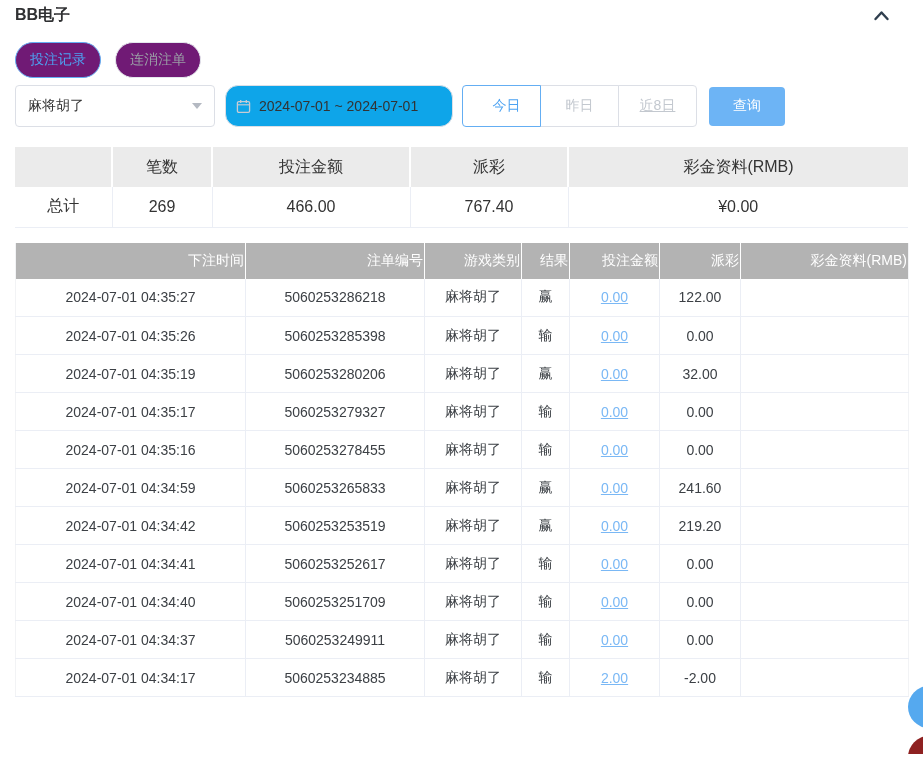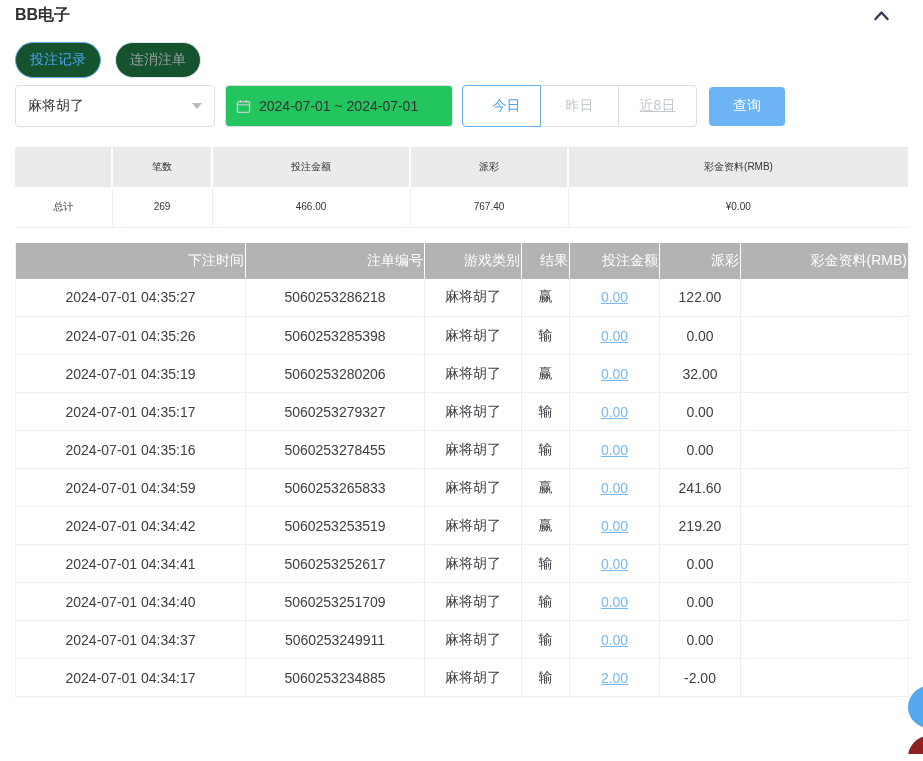--- a/index.html
+++ b/index.html
@@ -10,37 +10,37 @@
   }
   .page { position: relative; width: 923px; height: 754px; overflow: hidden; padding: 0 15px; }
 
   
   .panel-header { display: flex; justify-content: space-between; align-items: center; padding-top: 5px; height: 25px; }
   .page-title { margin: 0; font-size: 16px; font-weight: bold; color: #303133; }
   .collapse-btn { background: none; border: none; padding: 2px; margin-right: 16px; cursor: pointer; line-height: 0; }
 
   
   .tabs { margin-top: 17px; display: flex; gap: 14px; }
-  .tab { height: 36px; padding: 0 14px; border-radius: 18px; border: 1px solid #e4e7ed; background: #14532d; color: #9a9fa6; font-size: 14px; cursor: pointer; }
+  .tab { height: 36px; padding: 0 14px; border-radius: 18px; border: 1px solid #e4e7ed; background: #701a75; color: #9a9fa6; font-size: 14px; cursor: pointer; }
   .tab.active { border-color: #64aef3; color: #4da3f2; }
 
   
   .filter-row { margin-top: 7px; display: flex; align-items: center; height: 42px; }
   .select-box { width: 200px; height: 42px; border: 1px solid #dcdfe6; border-radius: 4px; display: flex; align-items: center; justify-content: space-between; padding: 0 12px; font-size: 14px; color: #333; cursor: pointer; background: #fff; }
   .caret { width: 0; height: 0; border-left: 5px solid transparent; border-right: 5px solid transparent; border-top: 6px solid #b4b9c2; }
-  .date-box { margin-left: 10px; width: 228px; height: 42px; border: 1px solid #dcdfe6; border-radius: 4px; display: flex; align-items: center; gap: 8px; padding: 0 10px; font-size: 14px; color: #333; cursor: pointer; background: #22c55e; }
+  .date-box { margin-left: 10px; width: 228px; height: 42px; border: 1px solid #dcdfe6; border-radius: 13px; display: flex; align-items: center; gap: 8px; padding: 0 10px; font-size: 14px; color: #333; cursor: pointer; background: #0ea5e9; }
   .quick-group { display: flex; margin-left: 9px; }
   .quick { width: 79px; height: 42px; background: #fff; border: 1px solid #dcdfe6; font-size: 14px; color: #c3c8cf; cursor: pointer; margin-left: -1px; padding: 0; }
   .quick:first-child { border-radius: 4px 0 0 4px; margin-left: 0; }
   .quick:last-child { border-radius: 0 4px 4px 0; text-decoration: underline; }
   .quick.active { border-color: #64aef3; color: #4da3f2; position: relative; z-index: 1; padding-left: 10px; }
   .search-btn { margin-left: 12px; width: 76px; height: 39px; background: #6db4f5; border: none; border-radius: 4px; color: #fff; font-size: 14px; cursor: pointer; }
 
   
-  .summary-table { margin-top: 20px; width: 893px; border-collapse: collapse; table-layout: fixed; font-size: 10px; }
+  .summary-table { margin-top: 20px; width: 893px; border-collapse: collapse; table-layout: fixed; font-size: 16px; }
   .summary-table th { background: #ebebeb; height: 40px; font-weight: 400; color: #333; border-right: 2px solid #fff; text-align: center; }
   .summary-table th:last-child { border-right: none; }
   .summary-table td { height: 40px; text-align: center; color: #333; background: #fff; border-right: 1px solid #ebeef5; border-bottom: 1px solid #ebeef5; }
   .summary-table td:last-child { border-right: none; }
 
   
   .records-table { margin-top: 15px; width: 893px; border-collapse: collapse; table-layout: fixed; font-size: 14px; border-left: 1px solid #f2f3f5; border-right: 1px solid #f2f3f5; }
   .records-table th { background: #b3b3b3; height: 36px; color: #fff; font-weight: 400; border-right: 1px solid #fff; text-align: right; }
   .records-table th:last-child { border-right: none; }
   .records-table td { height: 38px; text-align: center; color: #3c4045; border-right: 1px solid #ebeef5; border-bottom: 1px solid #ebeef5; background: #fff; }

